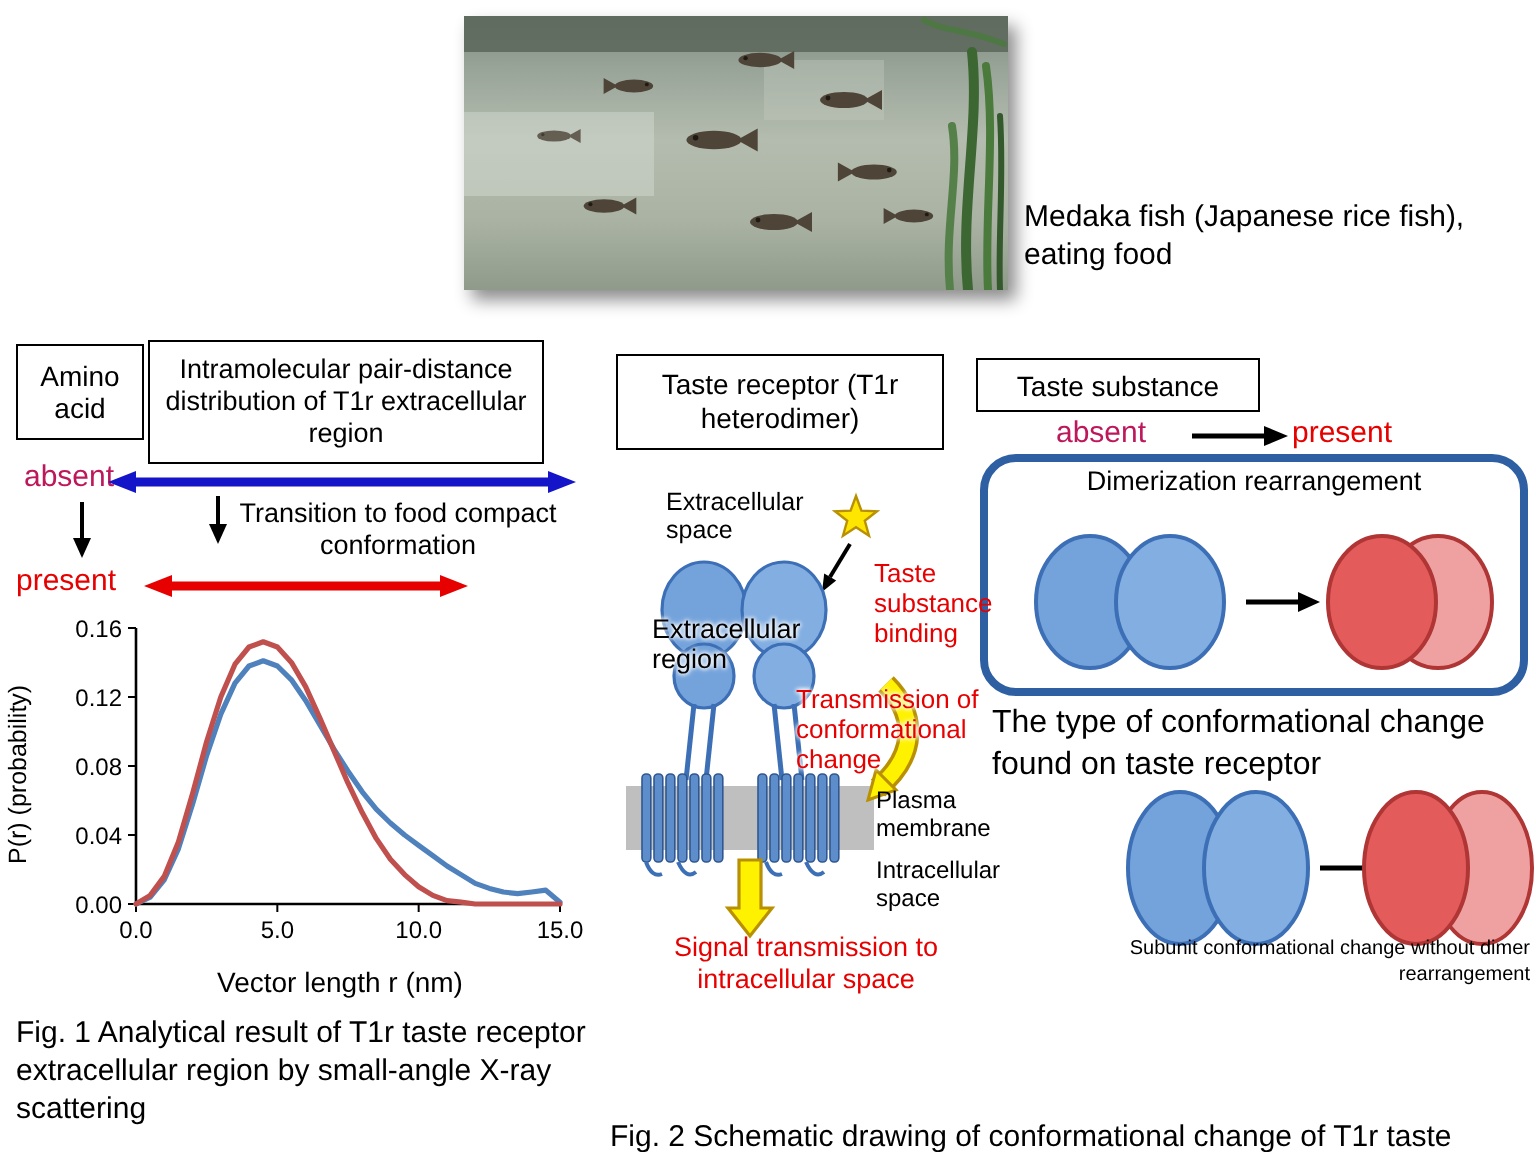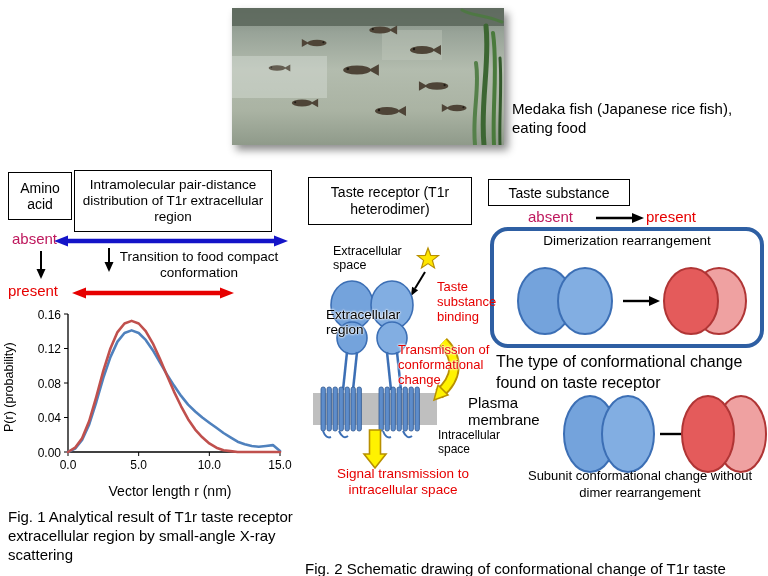--- a/index.html
+++ b/index.html
@@ -183,21 +183,21 @@
       <polygon points="129,160 143,155 133,145" fill="#FFF200" stroke="#B89000" stroke-width="1.5"></polygon>
     </g>
 
     <polygon points="64.5,190 75.5,190 75.5,214 81,214 70,228 59,214 64.5,214" fill="#FFF200" stroke="#B89000" stroke-width="1.6"></polygon>
   </svg>
 
   <div class="abs" style="left:333px; top:244px; width:82px; font-size:12.5px; line-height:1.15; z-index:2;">Extracellular space</div>
   <div class="abs red-t" style="left:437px; top:280px; width:72px; font-size:13px; line-height:1.15; z-index:2;">Taste substance binding</div>
   <div class="abs red-t halo" style="left:398px; top:343px; width:92px; font-size:13px; line-height:1.15; z-index:2;">Transmission of conformational change</div>
   <div class="abs halo" style="left:326px; top:308px; width:88px; font-size:13.5px; line-height:1.1; z-index:2;">Extracellular region</div>
-  <div class="abs" style="left:438px; top:394px; width:62px; font-size:15px; line-height:1.15; z-index:2;padding-left:30px;">Plasma membrane</div>
+  <div class="abs" style="left:438px; top:394px; width:62px; font-size:12px; line-height:1.15; z-index:2;">Plasma membrane</div>
   <div class="abs" style="left:438px; top:429px; width:76px; font-size:12px; line-height:1.15; z-index:2;">Intracellular space</div>
   <div class="abs red-t" style="left:318px; top:466px; width:170px; font-size:13.5px; text-align:center; line-height:1.2; z-index:2;">Signal transmission to intracellular space</div>
 
   <div class="abs cap" style="left:305px; top:517px; width:462px;margin-top:43px;">Fig. 2 Schematic drawing of conformational change of T1r taste receptor extracellular region elucidated in this study</div>
 
   <div class="abs bx" style="left:488px; top:179px; width:142px; height:27px; font-size:14px;">
     <span>Taste substance</span>
   </div>
 
   <div class="abs blue-t" style="left:528px; top:208px; font-size:15px;">absent</div>
@@ -234,15 +234,15 @@
     <g>
       <line x1="112" y1="46" x2="136" y2="46" stroke="#000" stroke-width="2.4"></line>
       <polygon points="146,46 135,41 135,51" fill="#000"></polygon>
     </g>
     <g stroke="#B03535" stroke-width="2">
       <ellipse cx="193" cy="46" rx="25" ry="38" fill="#EFA1A1"></ellipse>
       <ellipse cx="160" cy="46" rx="26" ry="38" fill="#E45B5B"></ellipse>
     </g>
   </svg>
 
-  <div class="abs" style="left:515px; top:468px; width:250px; text-align:center; font-size:13px; line-height:1.3;">Subunit conformational change without dimer rearrangement</div>
+  <div class="abs" style="left:515px; top:468px; width:250px; text-align:right; font-size:10px; line-height:1.3;">Subunit conformational change without dimer rearrangement</div>
 
 </div>
 
 </body></html>

